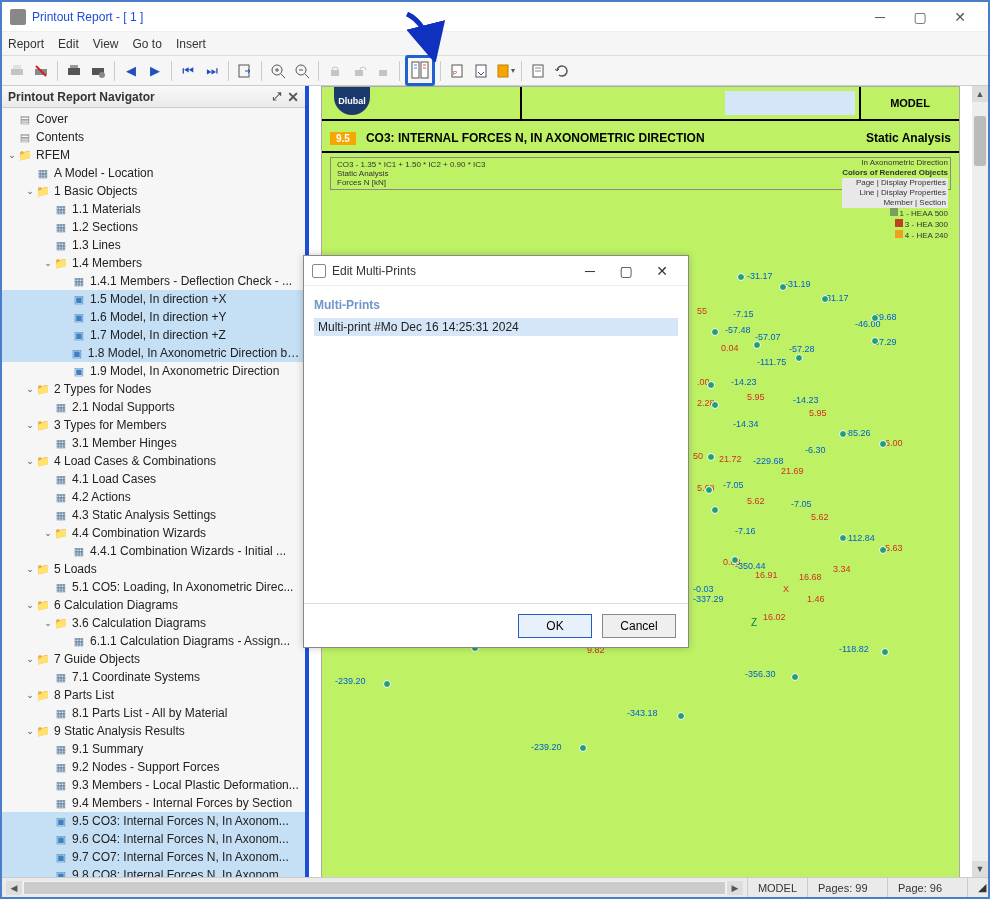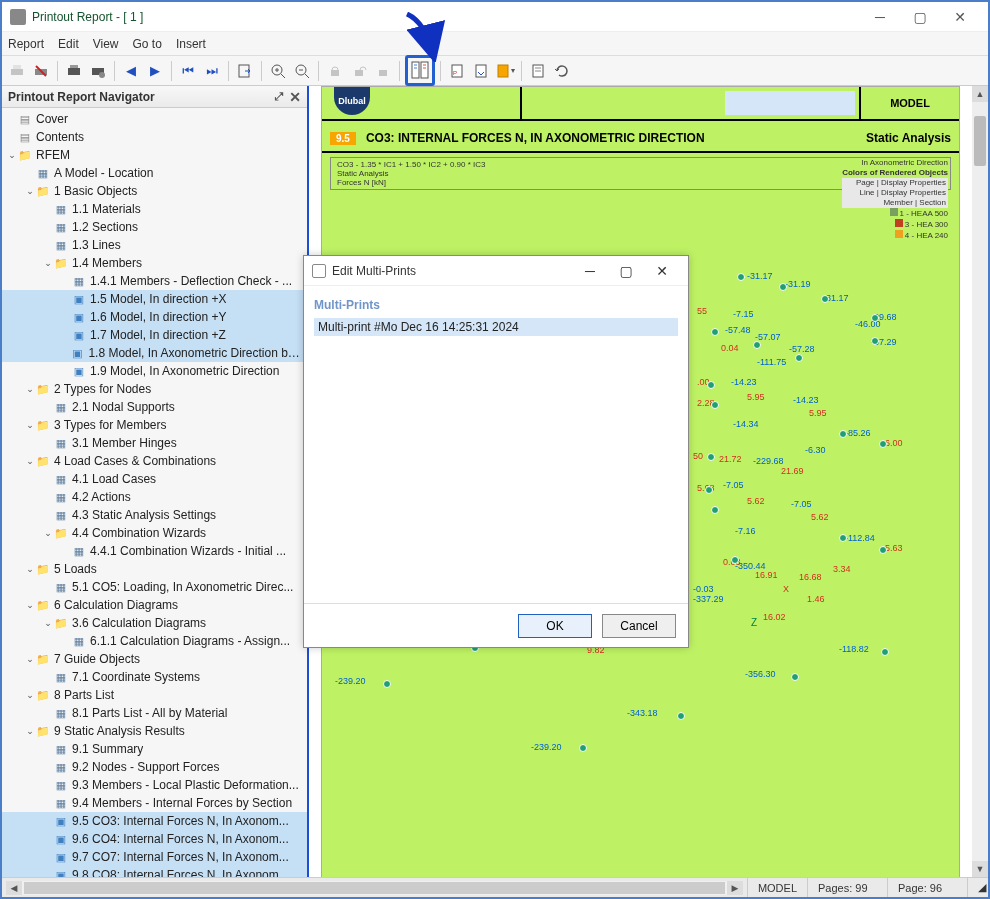--- a/index.html
+++ b/index.html
@@ -1,37 +1,37 @@
 <!DOCTYPE html>
 <html><head>
 <meta charset="utf-8">
 <style>
 * { box-sizing: border-box; margin: 0; padding: 0; font-family: "Segoe UI", Arial, sans-serif; }
 body { width: 990px; height: 899px; background: #fff; border: 2px solid #4a7ec8; overflow: hidden; position: relative; font-size: 12px; }
 
 
 .titlebar { height: 30px; background: #fff; display: flex; align-items: center; padding: 0 8px; border-bottom: 1px solid #eee; }
 .titlebar .icon { width: 16px; height: 16px; margin-right: 6px; background: #888; border-radius: 2px;}
-.titlebar .title { color: #14532d; font-size: 12px; flex: 1; }
+.titlebar .title { color: #1d4ed8; font-size: 12px; flex: 1; }
 .titlebar .winbtn { width: 40px; height: 30px; display: flex; align-items: center; justify-content: center; color: #555; font-size: 14px; }
 
 
 .menubar { height: 24px; background: #f6f6f6; display: flex; align-items: center; padding: 0 6px; gap: 14px; border-bottom: 1px solid #ddd;}
 .menubar span { color: #333; font-size: 12px; }
 
 
 .toolbar { height: 30px; background: #f6f6f6; display: flex; align-items: center; padding: 0 4px; gap: 2px; border-bottom: 1px solid #ccc; position: relative;}
 .tb-btn { width: 22px; height: 22px; display: inline-flex; align-items: center; justify-content: center; font-size: 13px; color: #444; border-radius: 2px;}
 .tb-sep { width: 1px; height: 20px; background: #ccc; margin: 0 3px;}
 .tb-disabled { opacity: 0.45; }
 .tb-highlight { border: 3px solid #2060d0; border-radius: 3px; padding: 1px; }
 
 
 .main { display: flex; height: calc(100% - 30px - 24px - 30px - 20px); }
-.sidebar { width: 307px; min-width: 307px; background: #f6f6f6; border-right: 2px solid #1d4ed8; display: flex; flex-direction: column;}
+.sidebar { width: 307px; min-width: 307px; background: #f6f6f6; border-right: 4px solid #1d4ed8; display: flex; flex-direction: column;}
 .sidebar-head { height: 22px; background: linear-gradient(#f8f8f8,#eaeaea); border-bottom: 1px solid #ccc; display: flex; align-items: center; padding: 0 6px; font-weight: bold; color: #333; font-size: 12px; }
 .sidebar-head .sp { flex: 1;}
 .sidebar-head .pin { font-size: 11px; color: #555; margin-right: 6px;}
 .sidebar-head .x { font-size: 14px; color: #555;}
 .tree { overflow-y: auto; flex: 1; padding: 2px 0; }
 .tree-item { display: flex; align-items: center; height: 18px; padding-right: 4px; white-space: nowrap; overflow: hidden; text-overflow: ellipsis; color: #222; cursor: default;}
 .tree-item.sel { background: #c5dff5; }
 .caret { width: 12px; display: inline-flex; justify-content: center; color: #555; font-size: 9px;}
 .indent { display:inline-block; }
 .ti-icon { width: 14px; height: 14px; margin-right: 4px; display: inline-flex; align-items: center; justify-content: center; font-size: 11px;}

